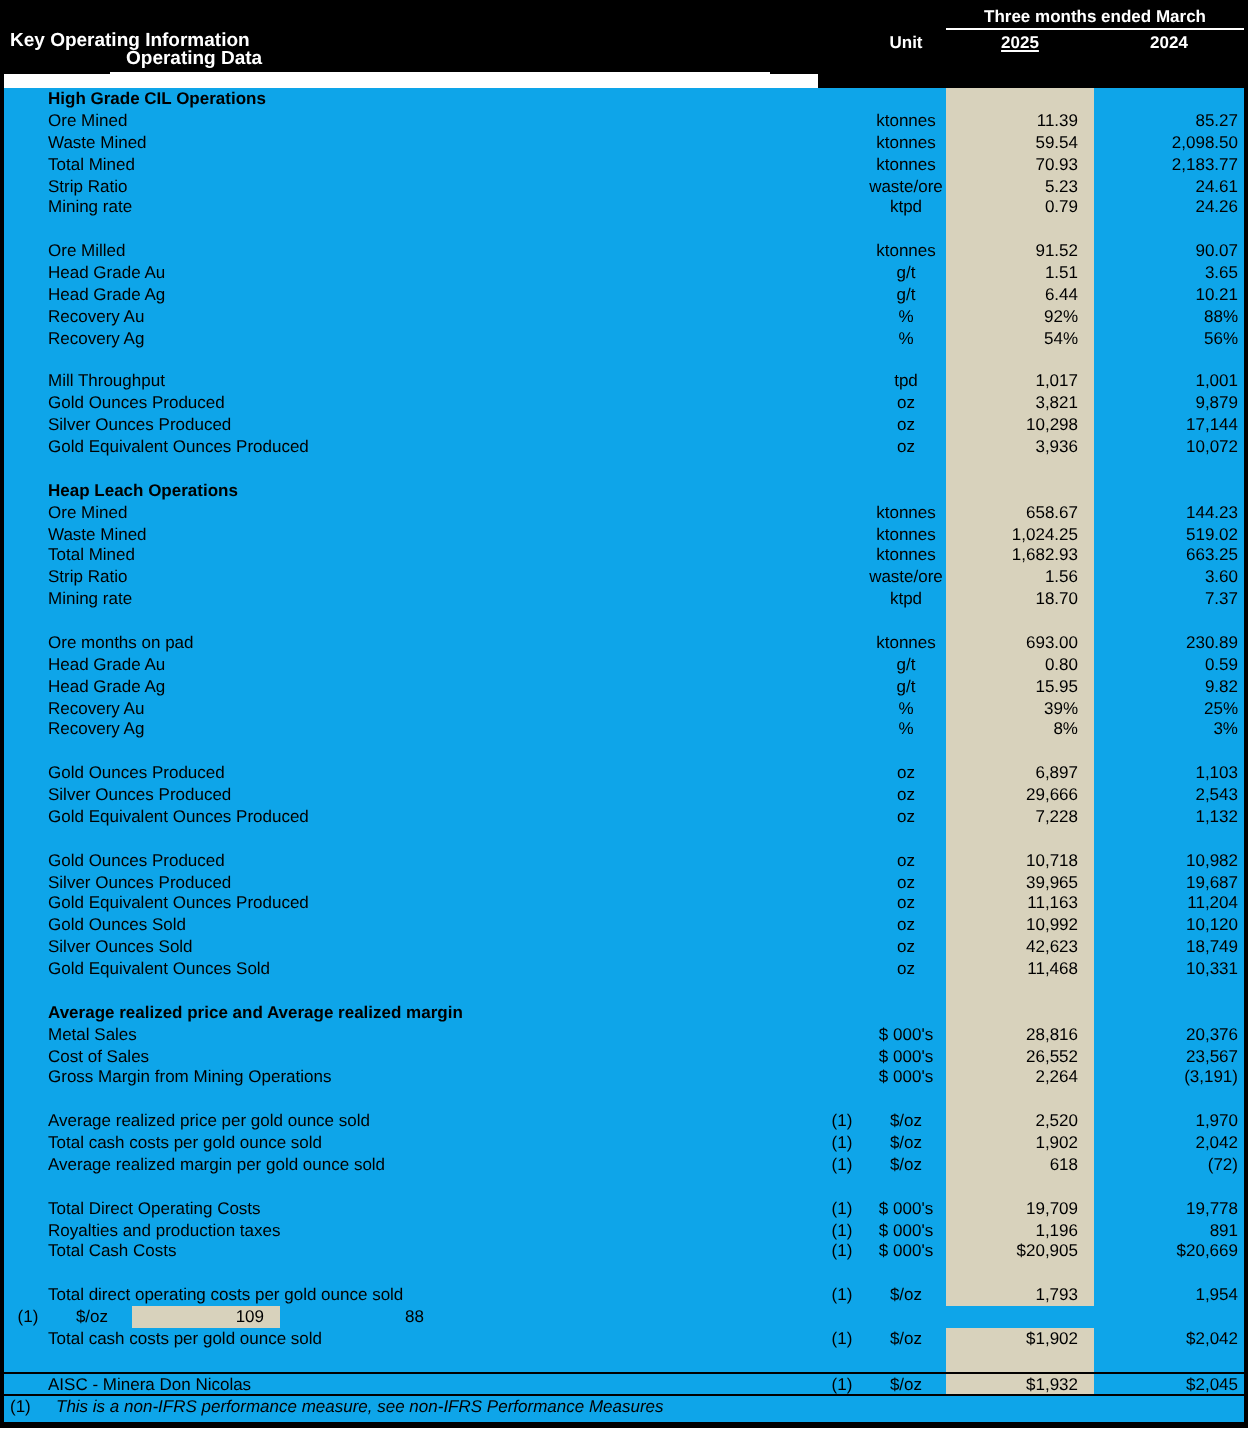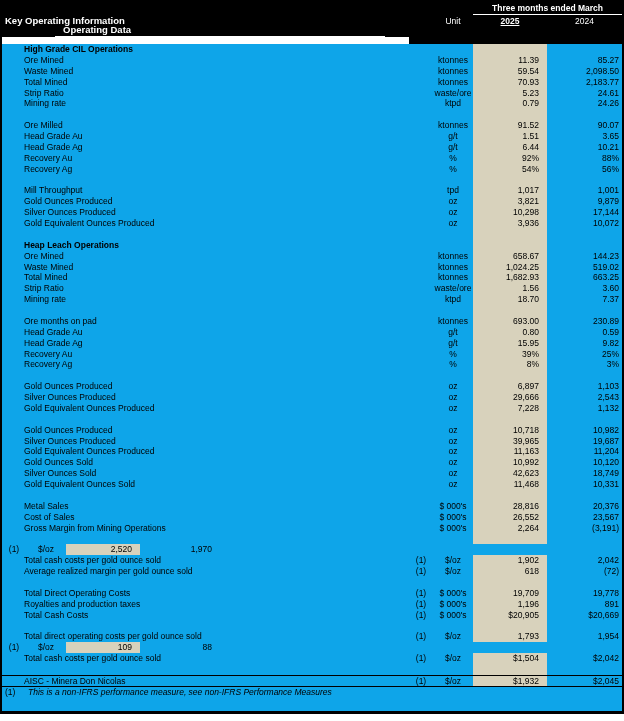--- a/index.html
+++ b/index.html
@@ -9,23 +9,23 @@
     font-family:"Liberation Sans",sans-serif;color:#000;overflow:hidden;
   }
   
   .hdr{height:35px;background:#000;color:#fff;position:relative;}
   .hdr .period{
     position:absolute;left:471px;top:1px;width:149px;height:11px;
     text-align:center;font-weight:bold;font-size:8.5px;line-height:11px;
     border-bottom:1px solid #fff;box-sizing:content-box;
   }
   .hdr .title{position:absolute;left:3px;top:13px;font-size:9.5px;font-weight:bold;line-height:11px;}
-  .hdr .unit-h{position:absolute;left:431px;top:14px;width:40px;text-align:center;font-weight:normal;font-size:8.5px;line-height:11px;}
+  .hdr .unit-h{position:absolute;left:431px;top:14px;width:40px;text-align:center;font-weight:bold;font-size:8.5px;line-height:11px;}
   .hdr .y25{position:absolute;left:471px;top:14px;width:74px;text-align:center;font-weight:bold;font-size:8.5px;line-height:11px;text-decoration:underline;}
-  .hdr .y24{position:absolute;left:545px;top:14px;width:75px;text-align:center;font-weight:normal;font-size:8.5px;line-height:11px;}
+  .hdr .y24{position:absolute;left:545px;top:14px;width:75px;text-align:center;font-weight:bold;font-size:8.5px;line-height:11px;}
   .hdr .opdata{
     position:absolute;left:16px;top:23px;width:330px;box-sizing:border-box;
     font-weight:bold;font-size:9.5px;line-height:10px;padding-left:8px;padding-bottom:1px;
     border-bottom:1px solid #fff;
     margin-left:37px;
   }
   
   .strip{height:7px;position:relative;background:#fff;}
   .strip .strip-black{position:absolute;left:407px;right:0;top:0;height:7px;background:#000;}
   
@@ -392,20 +392,27 @@
   </div>
 
   <div class="row blank">
     <div class="c-label"></div>
     <div class="c-note"></div>
     <div class="c-unit"></div>
     <div class="c-25"></div>
     <div class="c-24"></div>
   </div>
 
+  <div class="row section">
+    <div class="c-label">Average realized price and Average realized margin</div>
+    <div class="c-note"></div>
+    <div class="c-unit"></div>
+    <div class="c-25"></div>
+    <div class="c-24"></div>
+  </div>
 
   <div class="row data">
     <div class="c-label">Metal Sales</div>
     <div class="c-note"></div>
     <div class="c-unit">$ 000's</div>
     <div class="c-25">28,816</div>
     <div class="c-24">20,376</div>
   </div>
 
   <div class="row data">
@@ -426,20 +433,21 @@
 
   <div class="row blank">
     <div class="c-label"></div>
     <div class="c-note"></div>
     <div class="c-unit"></div>
     <div class="c-25"></div>
     <div class="c-24"></div>
   </div>
 
   <div class="row data">
+    <div class="c-label">Average realized price per gold ounce sold</div>
     <div class="c-note">(1)</div>
     <div class="c-unit">$/oz</div>
     <div class="c-25">2,520</div>
     <div class="c-24">1,970</div>
   </div>
 
   <div class="row data">
     <div class="c-label">Total cash costs per gold ounce sold</div>
     <div class="c-note">(1)</div>
     <div class="c-unit">$/oz</div>
@@ -507,21 +515,21 @@
     <div class="c-note">(1)</div>
     <div class="c-unit">$/oz</div>
     <div class="c-25">109</div>
     <div class="c-24">88</div>
   </div>
 
   <div class="row data">
     <div class="c-label">Total cash costs per gold ounce sold</div>
     <div class="c-note">(1)</div>
     <div class="c-unit">$/oz</div>
-    <div class="c-25">$1,504</div>
+    <div class="c-25">$1,902</div>
     <div class="c-24">$2,042</div>
   </div>
 
   <div class="row blank">
     <div class="c-label"></div>
     <div class="c-note"></div>
     <div class="c-unit"></div>
     <div class="c-25"></div>
     <div class="c-24"></div>
   </div>

